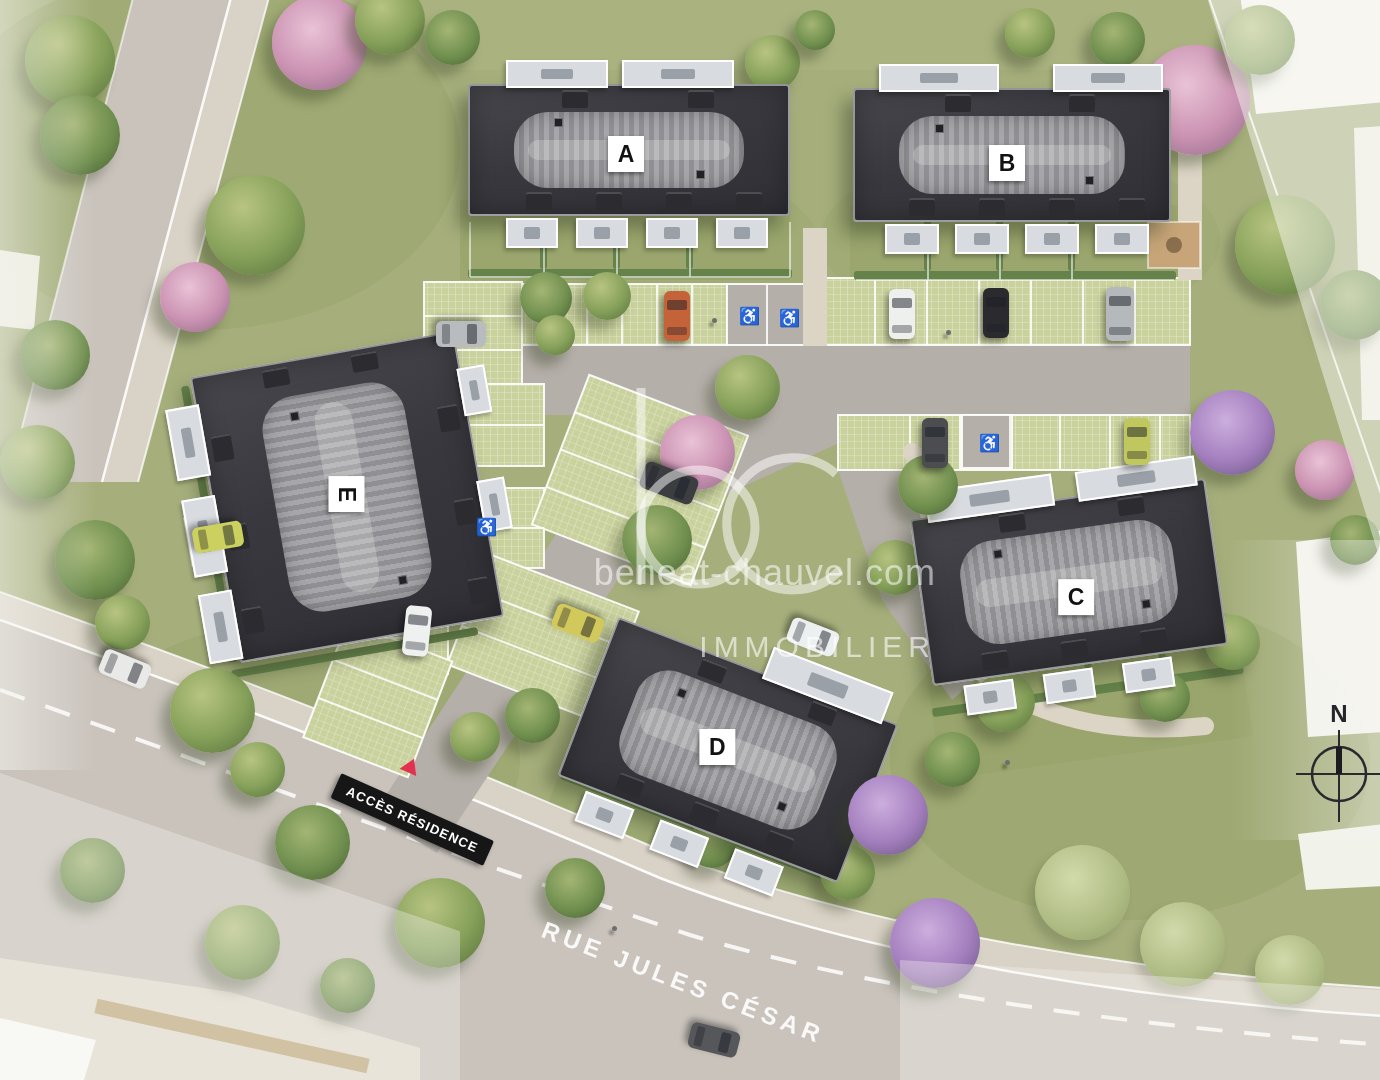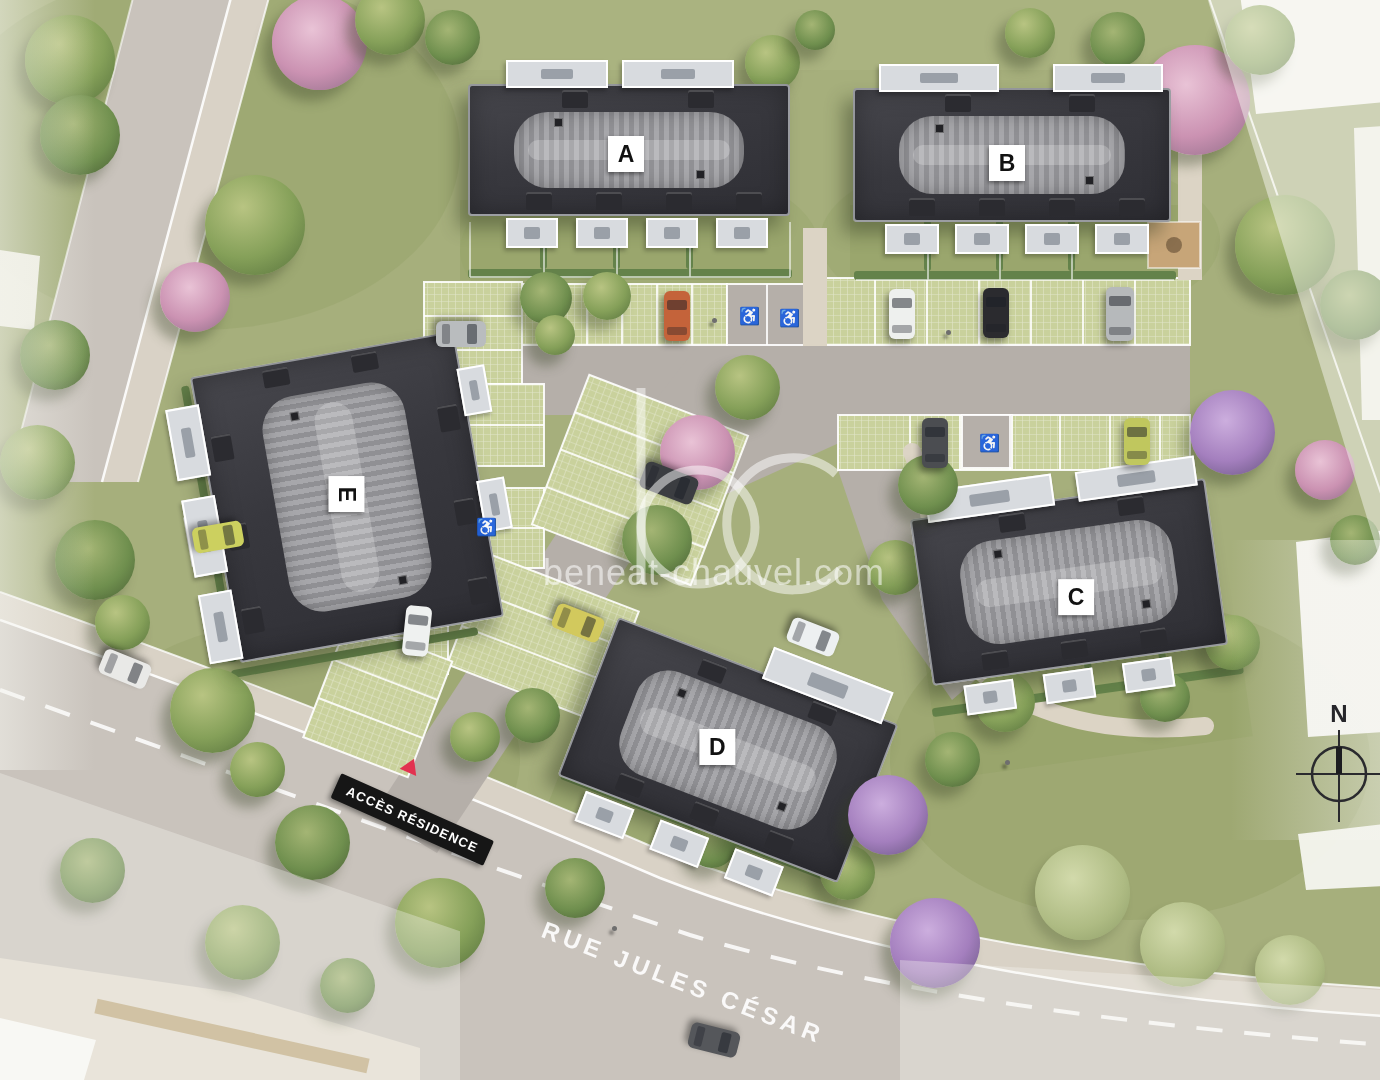--- a/index.html
+++ b/index.html
@@ -40,21 +40,21 @@
                background:rgba(25,30,38,.5);border-radius:2px;}
   .car::after{content:"";position:absolute;left:3px;right:3px;bottom:6px;height:8px;
               background:rgba(25,30,38,.35);border-radius:2px;}
   .person{position:absolute;width:5px;height:5px;border-radius:50%;background:#6e6e6e;
           box-shadow:-3px 4px 3px rgba(0,0,0,.35);z-index:4;}
   .hc{position:absolute;z-index:4;color:#fff;font-size:17px;opacity:.95;}
   
   .fade{position:absolute;z-index:5;pointer-events:none;}
   
   .wm{position:absolute;z-index:6;pointer-events:none;left:0;top:0;width:100%;height:100%;}
-  .wm-text{position:absolute;left:464px;width:500px;text-align:center;color:rgba(255,255,255,.55);white-space:nowrap;}
+  .wm-text{position:absolute;left:436px;width:500px;text-align:right;color:rgba(255,255,255,.55);white-space:nowrap;}
   .wm-site{top:552px;font-size:36px;letter-spacing:1px;}
   .wm-brand{top:630px;font-size:30px;letter-spacing:6px;color:rgba(255,255,255,.6);}
   .wm-tag{top:668px;font-size:20px;letter-spacing:3px;font-family:"Liberation Serif",serif;}
   .street-name{position:absolute;z-index:6;left:548px;top:916px;transform:rotate(21deg);transform-origin:left top;
                font-size:24px;font-weight:700;letter-spacing:5px;color:rgba(255,255,255,.9);white-space:nowrap;}
   .access-banner{position:absolute;z-index:6;left:336px;top:772px;transform:rotate(24deg);transform-origin:left center;
                  background:#161616;color:#fff;font-size:13px;font-weight:700;letter-spacing:1.2px;
                  padding:6px 12px;border-radius:2px;white-space:nowrap;box-shadow:-2px 3px 5px rgba(0,0,0,.4);}
   .access-triangle{position:absolute;z-index:6;left:402px;top:758px;width:0;height:0;
                    border-left:9px solid transparent;border-right:9px solid transparent;
@@ -404,20 +404,21 @@
   <div class="wm">
     <svg class="layer" width="1380" height="1080" viewBox="0 0 1380 1080">
       <g stroke="rgba(255,255,255,.5)" stroke-width="9" fill="none">
         <line x1="641" y1="388" x2="641" y2="584"></line>
         <circle cx="698" cy="527" r="57"></circle>
         <path d="M836,474 A66,66 0 1 0 840,570"></path>
       </g>
     </svg>
 
     <div class="wm-text wm-site">beneat-chauvel.com</div>
+    <div class="wm-text wm-brand">IMMOBILIER</div>
   </div>
 
   <div class="street-name">RUE JULES CÉSAR</div>
   <div class="access-banner">ACCÈS RÉSIDENCE</div>
   <div class="access-triangle"></div>
 
   <div class="compass">
     <div class="compass-n">N</div>
     <svg width="86" height="96" viewBox="0 0 86 96">
       <line x1="43" y1="2" x2="43" y2="94" stroke="#2a2a2e" stroke-width="2"></line>

